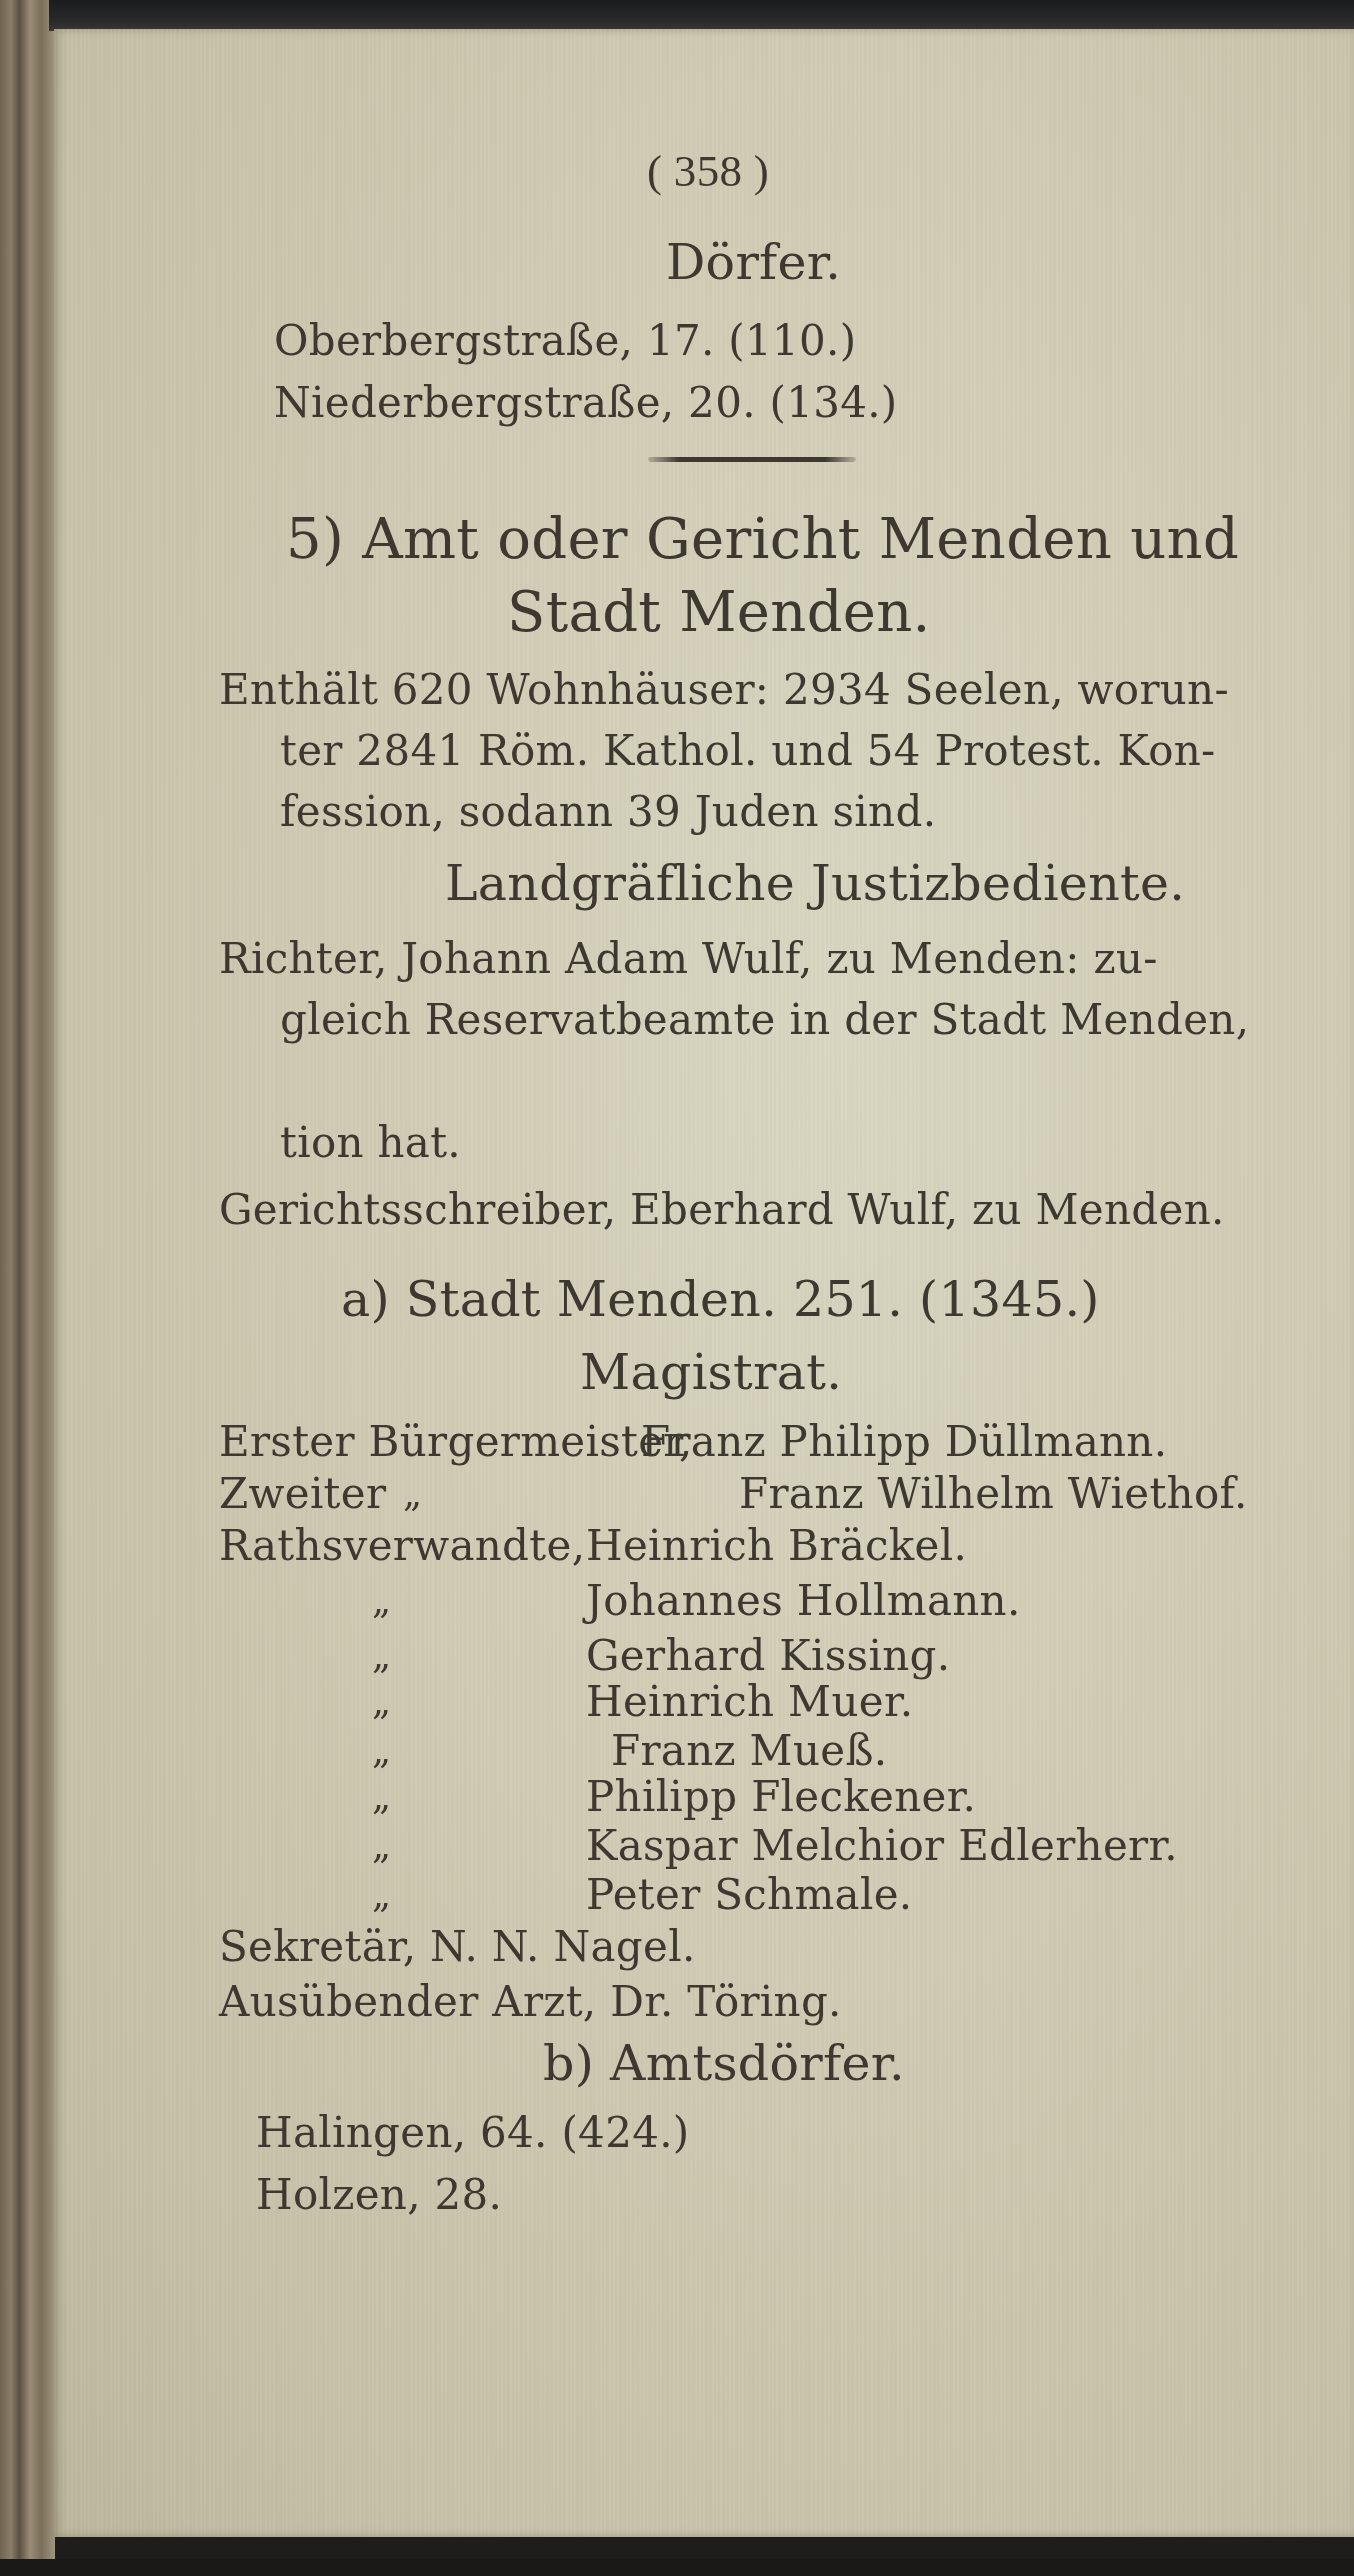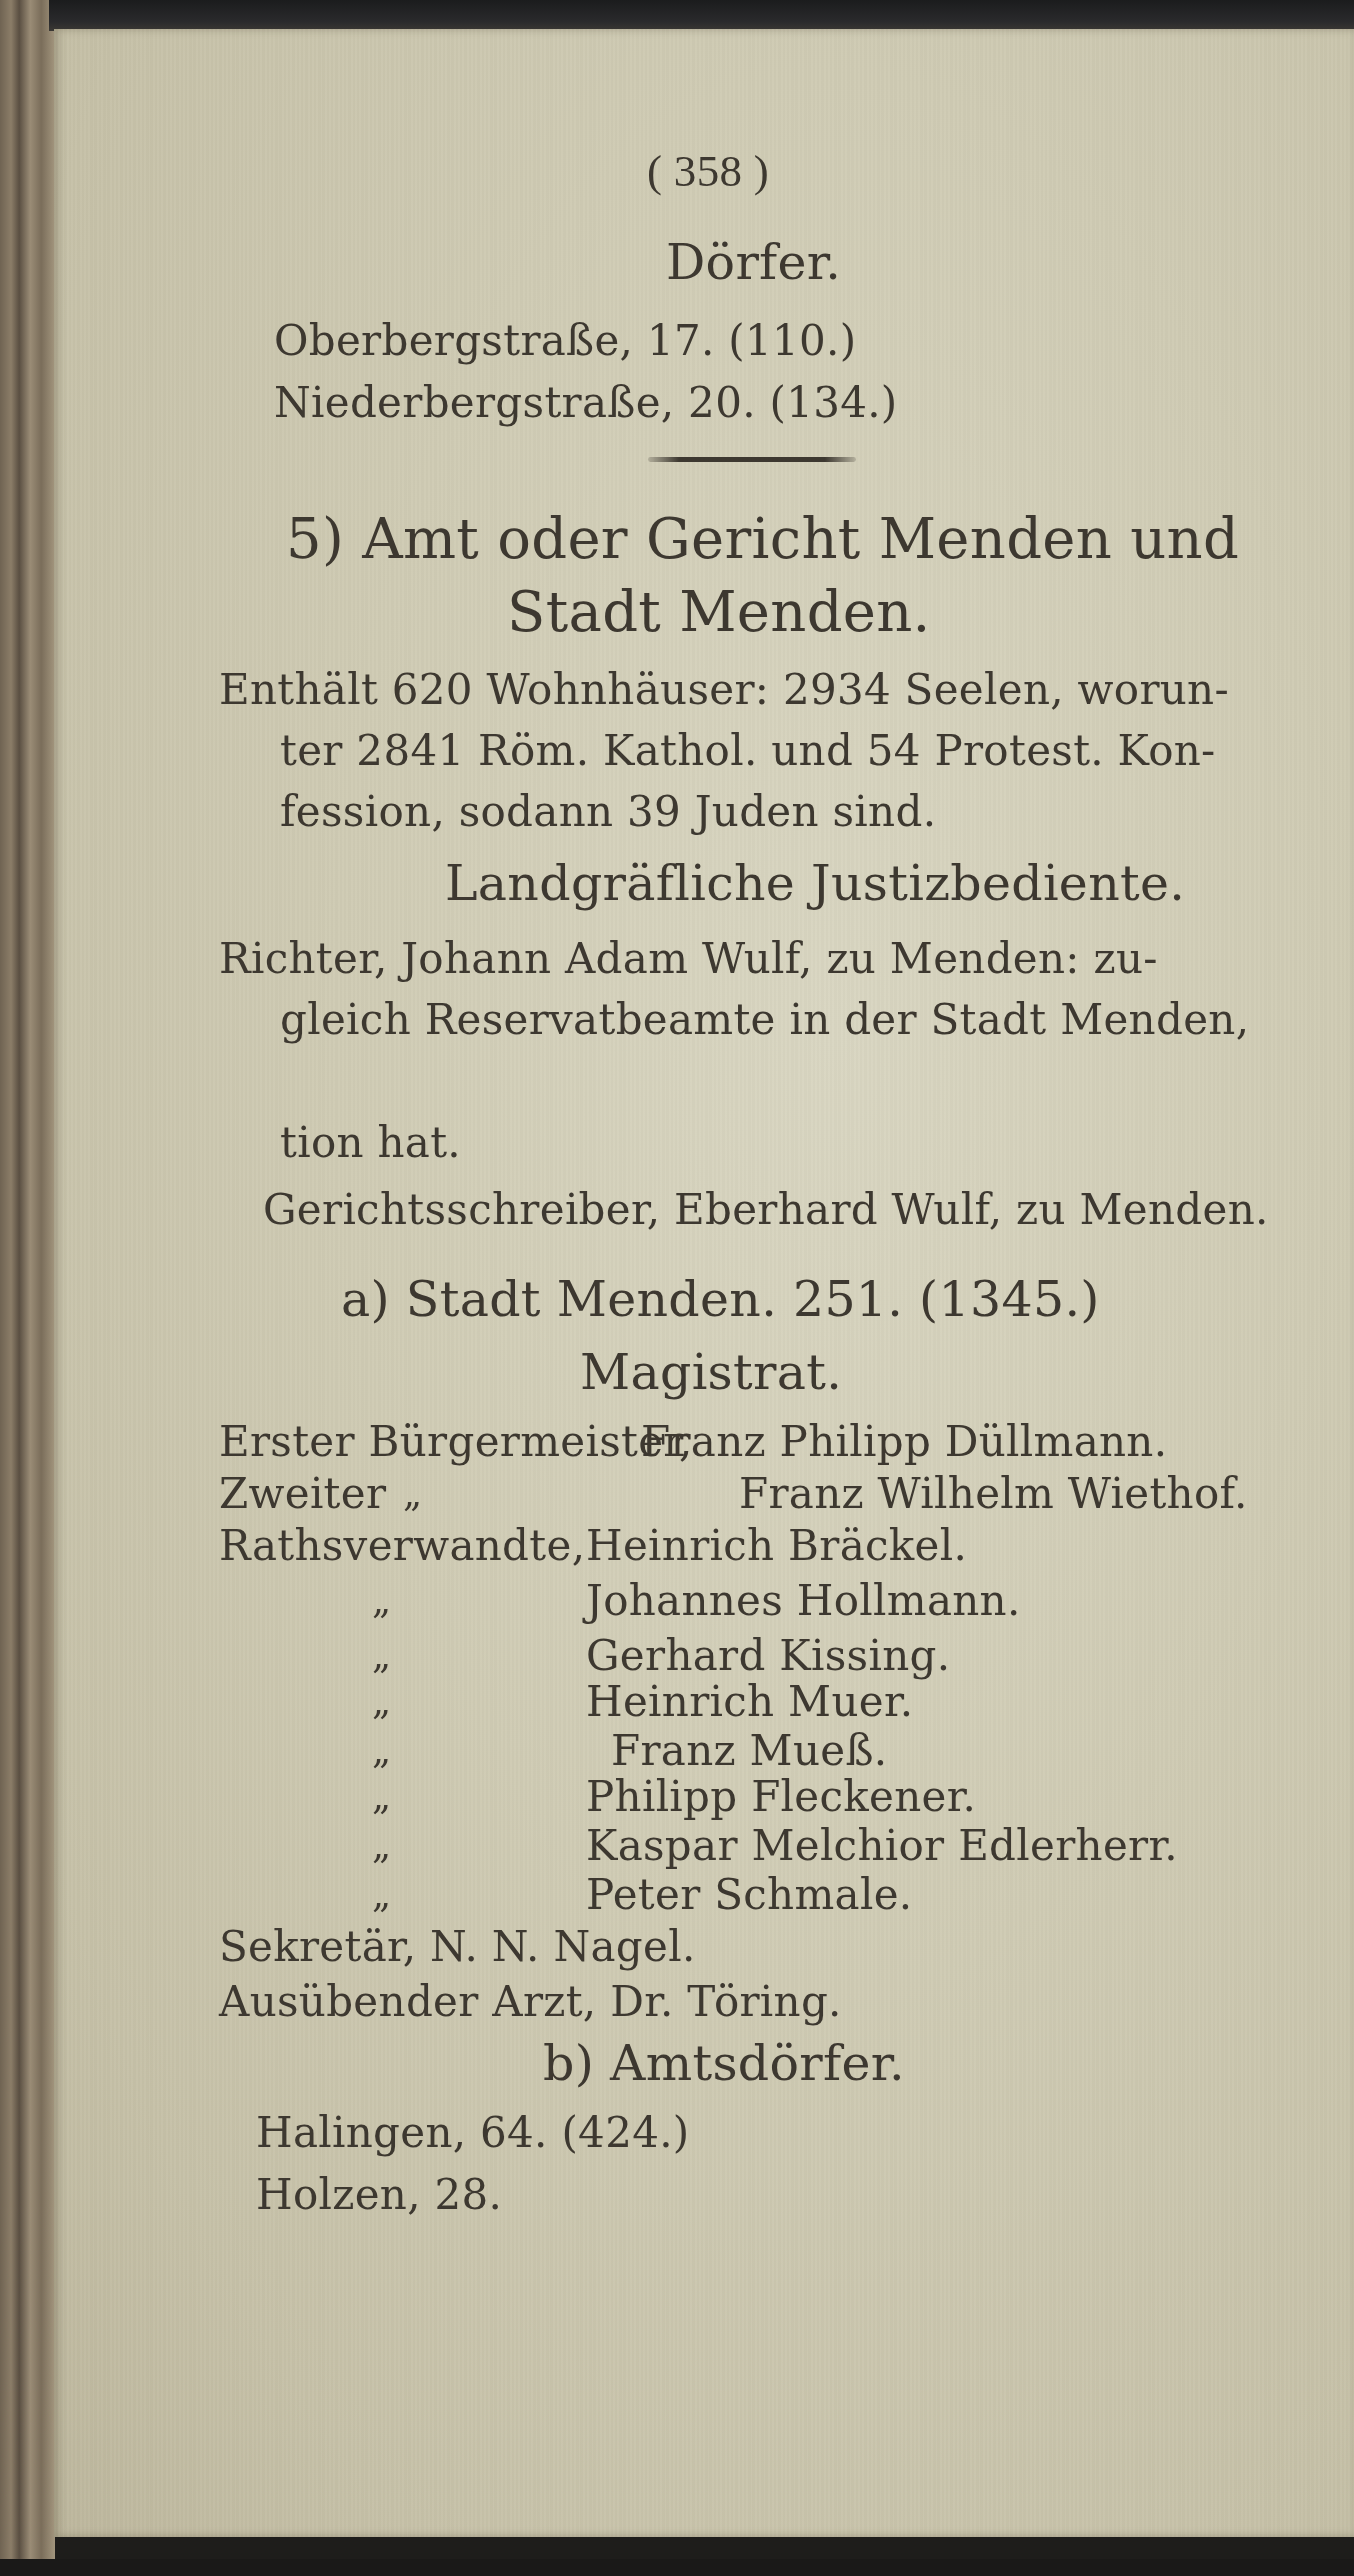--- a/index.html
+++ b/index.html
@@ -100,21 +100,21 @@
     <div class="text body" style="left:165px; top:636px;">Enthält 620 Wohnhäuser: 2934 Seelen, worun-</div>
     <div class="text body" style="left:226px; top:697px;">ter 2841 Röm. Kathol. und 54 Protest. Kon-</div>
     <div class="text body" style="left:226px; top:758px;">fession, sodann 39 Juden sind.</div>
 
     <div class="text h-center" style="left:391px; top:826px;">Landgräfliche Justizbediente.</div>
 
     <div class="text body" style="left:165px; top:905px;">Richter, Johann Adam Wulf, zu Menden: zu-</div>
     <div class="text body" style="left:226px; top:966px;">gleich Reservatbeamte in der Stadt Menden,</div>
     <div class="text body" style="left:226px; top:1089px;">tion hat.</div>
 
-    <div class="text body" style="left:165px; top:1156px;margin-left:44px;">Gerichtsschreiber, Eberhard Wulf, zu Menden.</div>
+    <div class="text body" style="left:165px; top:1156px;">Gerichtsschreiber, Eberhard Wulf, zu Menden.</div>
 
     <div class="text h-center" style="left:287px; top:1242px;">a) Stadt Menden. 251. (1345.)</div>
     <div class="text h-center" style="left:526px; top:1315px;">Magistrat.</div>
 
     <div class="text body" style="left:165px; top:1388px;">Erster Bürgermeister,</div>
     <div class="text body" style="left:587px; top:1388px;">Franz Philipp Düllmann.</div>
 
     <div class="text body" style="left:165px; top:1440px;">Zweiter</div>
     <div class="text ditto" style="left:349px; top:1443px;">„</div>
     <div class="text body" style="left:685px; top:1440px;">Franz Wilhelm Wiethof.</div>

